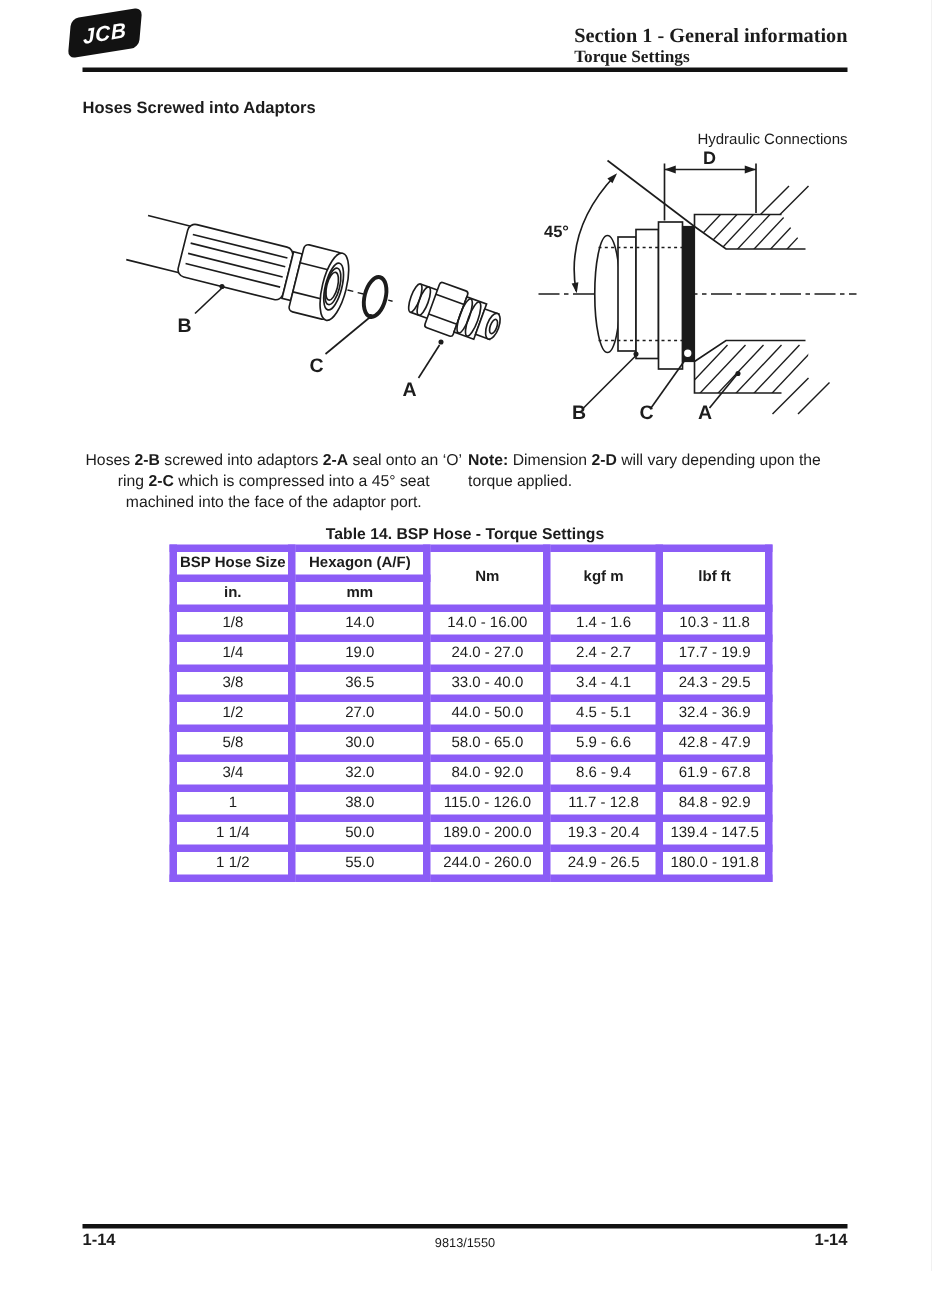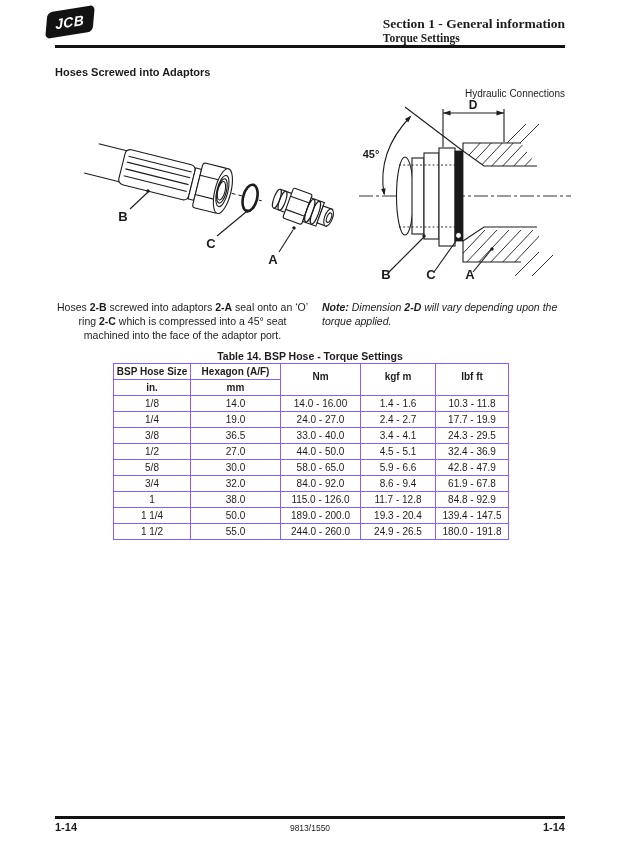--- a/index.html
+++ b/index.html
@@ -19,26 +19,26 @@
   .hdr-sub{font-size:11.5px;font-weight:bold;margin-top:0;}
   .rule{left:55px;width:510px;height:2.5px;background:#121212;}
   .hdr-rule{top:45px;}
   .hdr-context{right:56px;top:52px;font-size:10px;margin-top:36px;}
   .sec-heading{left:55px;top:66px;font-size:11px;font-weight:bold;}
   
   .fig-caption{left:55px;top:283px;width:490px;text-align:center;font-size:10.5px;font-weight:bold;}
   svg text{font-family:"Liberation Sans",sans-serif;font-weight:bold;fill:#1c1c1c;}
   
   .col-left{left:55px;top:301px;width:255px;font-size:10.5px;line-height:1.33;text-align:center;}
-  .col-right{left:322px;top:301px;width:248px;font-size:10.5px;line-height:1.33;font-style:italic;}
+  .col-right{left:312px;top:301px;width:248px;font-size:10.5px;line-height:1.33;}
   .b{font-weight:bold;}
   
   .tbl-title{left:55px;top:350px;width:510px;text-align:center;font-size:10.5px;font-weight:bold;}
   table.torque{left:113px;top:363px;border-collapse:collapse;border:1.5px solid #121212;table-layout:fixed;}
-  table.torque th,table.torque td{border:1px solid #8b5cf6;font-size:10px;text-align:center;
+  table.torque th,table.torque td{border:5px solid #8b5cf6;font-size:10px;text-align:center;
       height:15px;padding:0 2px;white-space:nowrap;}
   table.torque th{font-weight:bold;}
   table.torque th.vb{vertical-align:bottom;padding-bottom:13px;}
   
   .ftr-rule{top:816px;}
   .ftr-left{left:55px;top:821px;font-size:11px;font-weight:bold;}
   .ftr-center{left:55px;top:823px;width:510px;text-align:center;font-size:8.5px;}
   .ftr-right{right:56px;top:821px;font-size:11px;font-weight:bold;}
 </style>
 </head>

